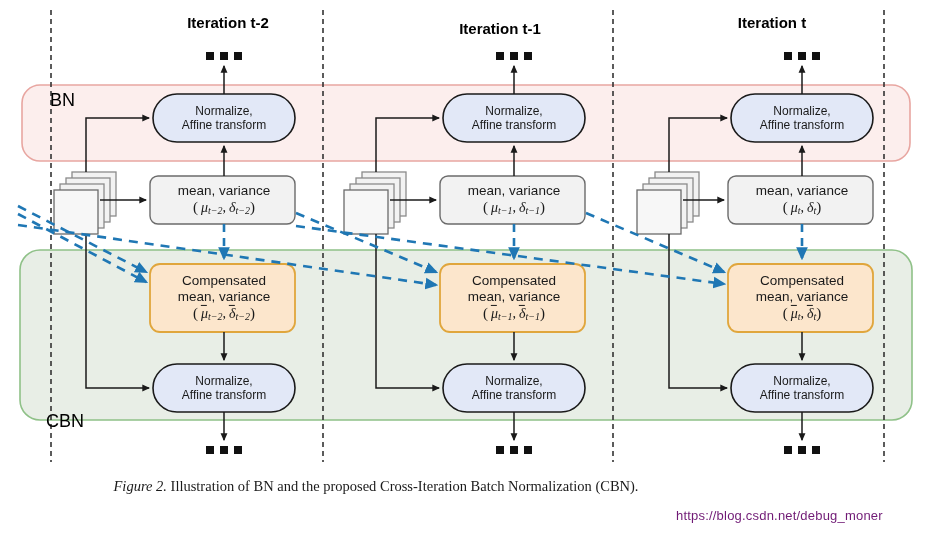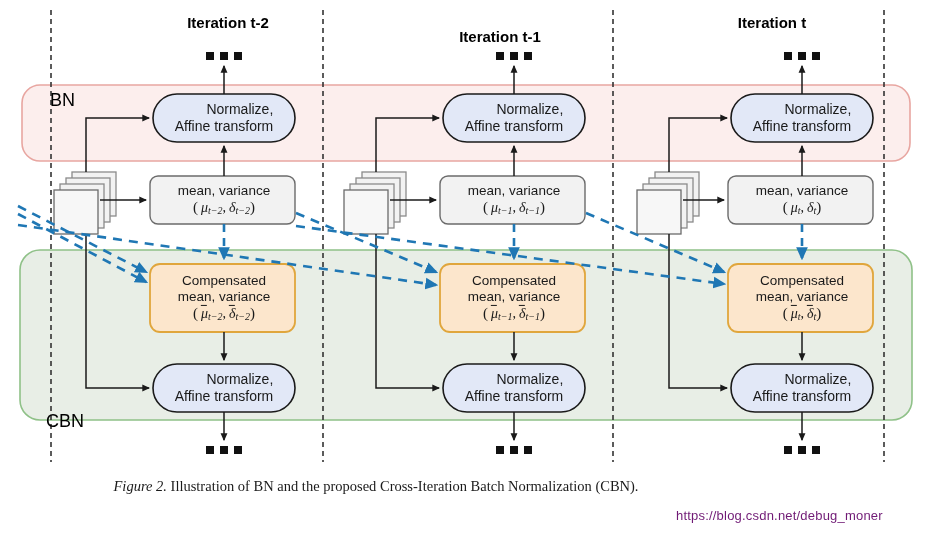--- a/index.html
+++ b/index.html
@@ -40,21 +40,21 @@
   }
   .node-text {
     position: absolute;
     text-align: center;
     transform: translate(-50%, -50%);
     white-space: nowrap;
     color: #1a1a1a;
     line-height: 1.18;
     pointer-events: none;
   }
-  .node-text.size-norm { font-size: 14px; text-align: right; }
+  .node-text.size-norm { font-size: 12px; }
   .node-text.size-mv { font-size: 13.5px; }
   .node-text.size-comp { font-size: 13.5px; }
   .mathrow {
     font-family: "Liberation Serif", serif;
     font-style: italic;
     font-size: 14px;
   }
   .mathrow .paren { font-style: normal; font-size: 15px; }
   .mathrow .comma { font-style: normal; }
   .sub {
@@ -250,21 +250,21 @@
 
       <path d="M 296 213 L 436 272"></path>
       <path d="M 18 225 L 436 285"></path>
 
       <path d="M 586 213 L 724 272"></path>
       <path d="M 296 226 L 724 284"></path>
     </g>
   </svg>
 
   <div class="col-title" style="left:228px; top:14px;">Iteration t-2</div>
-  <div class="col-title" style="left:500px; top:28px;">Iteration t-1</div>
+  <div class="col-title" style="left:500px; top:20px;">Iteration t-1</div>
   <div class="col-title" style="left:772px; top:14px;">Iteration t</div>
 
   <div class="region-label" style="left:50px; top:90px;">BN</div>
   <div class="region-label" style="left:46px; top:384px;margin-top:27px;">CBN</div>
 
   <div class="node-text size-norm" style="left:224px; top:118px;">
     <div>Normalize,</div>
     <div>Affine transform</div>
   </div>
   <div class="node-text size-norm" style="left:514px; top:118px;">

